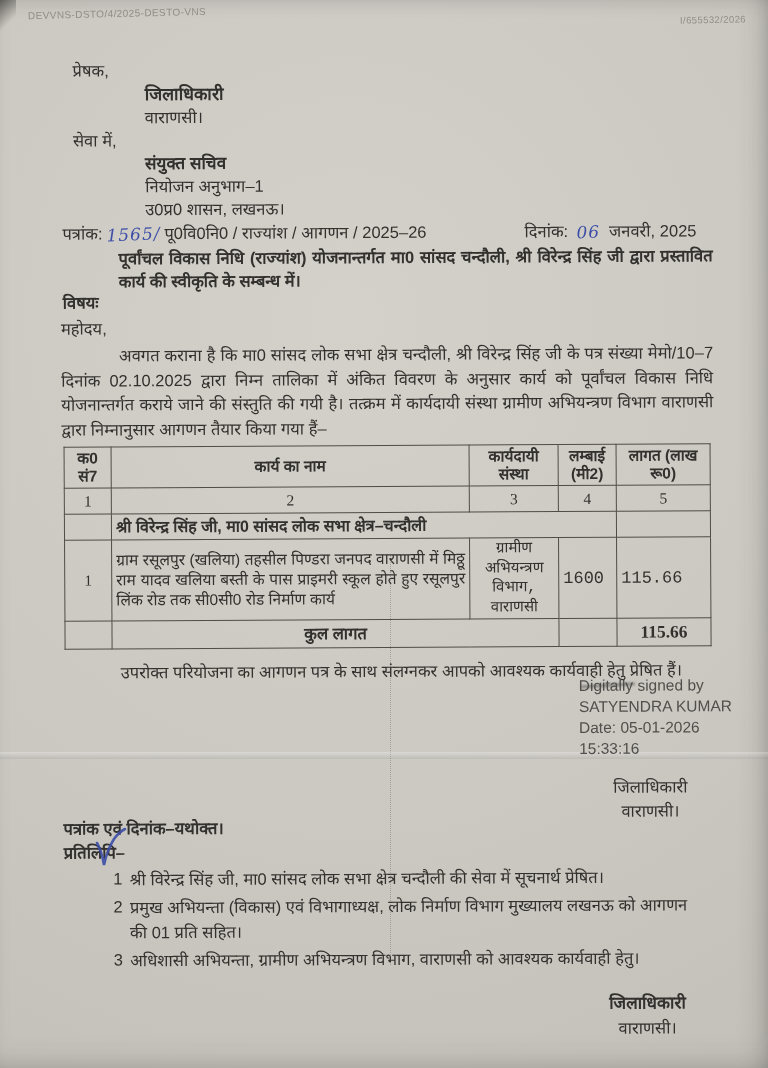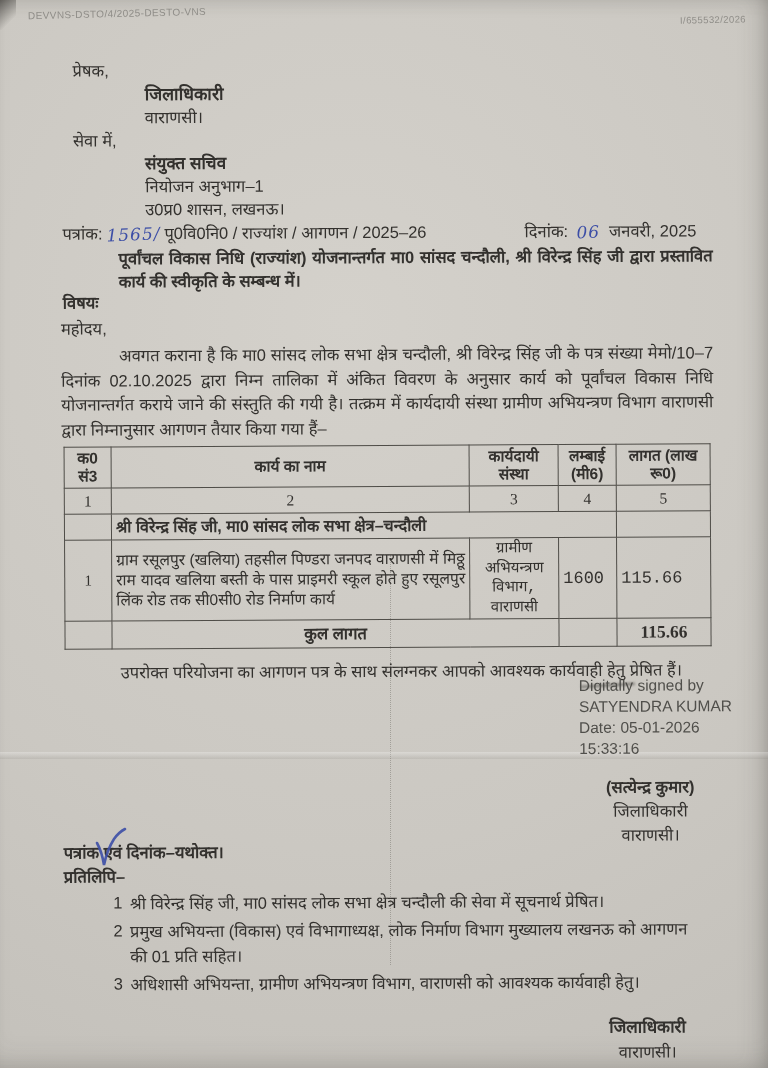--- a/index.html
+++ b/index.html
@@ -125,24 +125,24 @@
     <table class="works">
       <colgroup>
         <col style="width:47px">
           <col style="width:358px">
           <col style="width:89px">
           <col style="width:58px">
           <col style="width:94px">
       </colgroup>
       <thead>
         <tr>
-          <th>क0 सं3</th>
+          <th>क0 सं7</th>
           <th>कार्य का नाम</th>
           <th>कार्यदायी संस्था</th>
-          <th>लम्बाई (मी6)</th>
+          <th>लम्बाई (मी2)</th>
           <th>लागत (लाख रू0)</th>
         </tr>
       </thead>
       <tbody>
         <tr class="num-row">
           <td>1</td>
           <td>2</td>
           <td>3</td>
           <td>4</td>
           <td>5</td>
@@ -172,21 +172,20 @@
 
     <div class="dig-sig">
       <div class="smear"></div>
       <div>Digitally signed by</div>
       <div>SATYENDRA KUMAR</div>
       <div>Date: 05-01-2026</div>
       <div>15:33:16</div>
     </div>
 
     <div class="signatory">
-      <div class="name">(सत्येन्द्र कुमार)</div>
       <div>जिलाधिकारी</div>
       <div>वाराणसी।</div>
     </div>
 
     <div class="endorse-ref">पत्रांक एवं दिनांक–यथोक्त।</div>
     <div class="copy-heading">प्रतिलिपि–</div>
 
     <div class="copy-item">
       <div class="copy-num">1</div>
       <div class="copy-text">श्री विरेन्द्र सिंह जी, मा0 सांसद लोक सभा क्षेत्र चन्दौली की सेवा में सूचनार्थ प्रेषित।</div>

